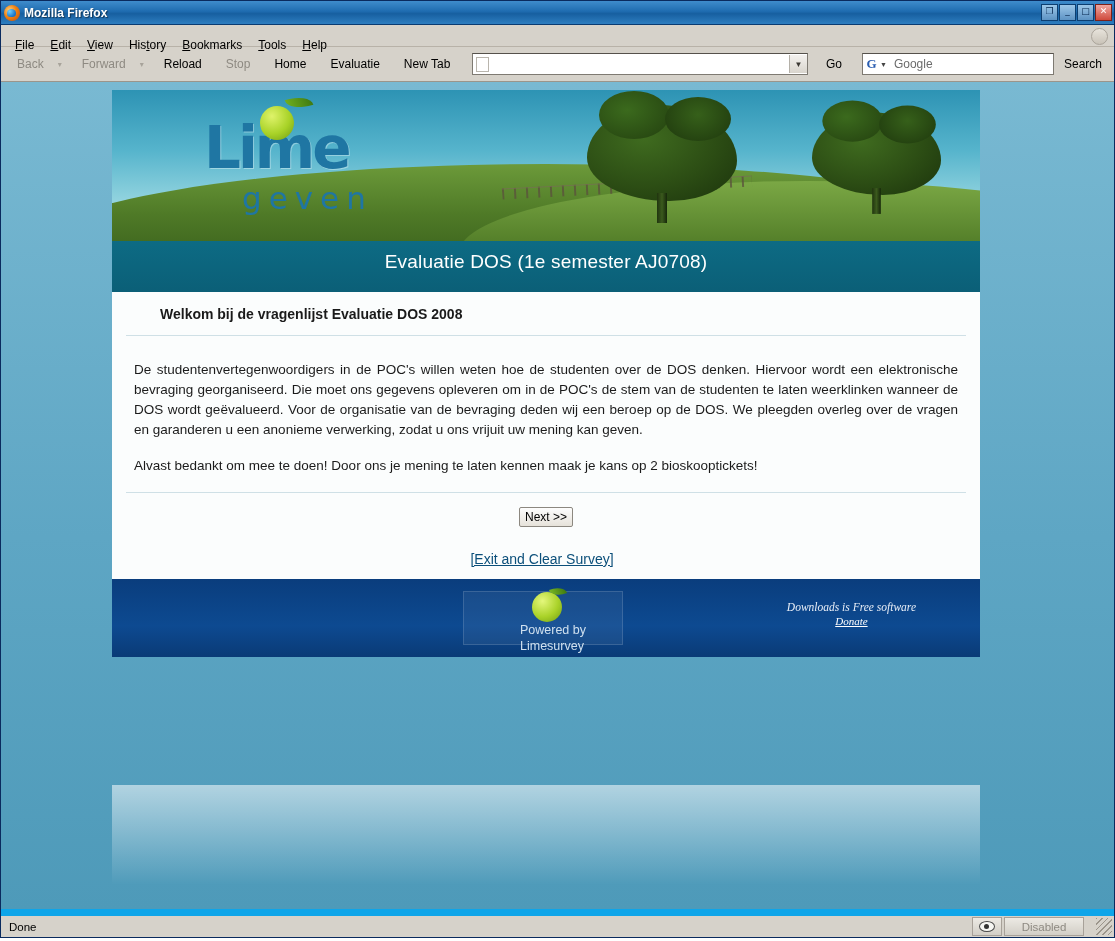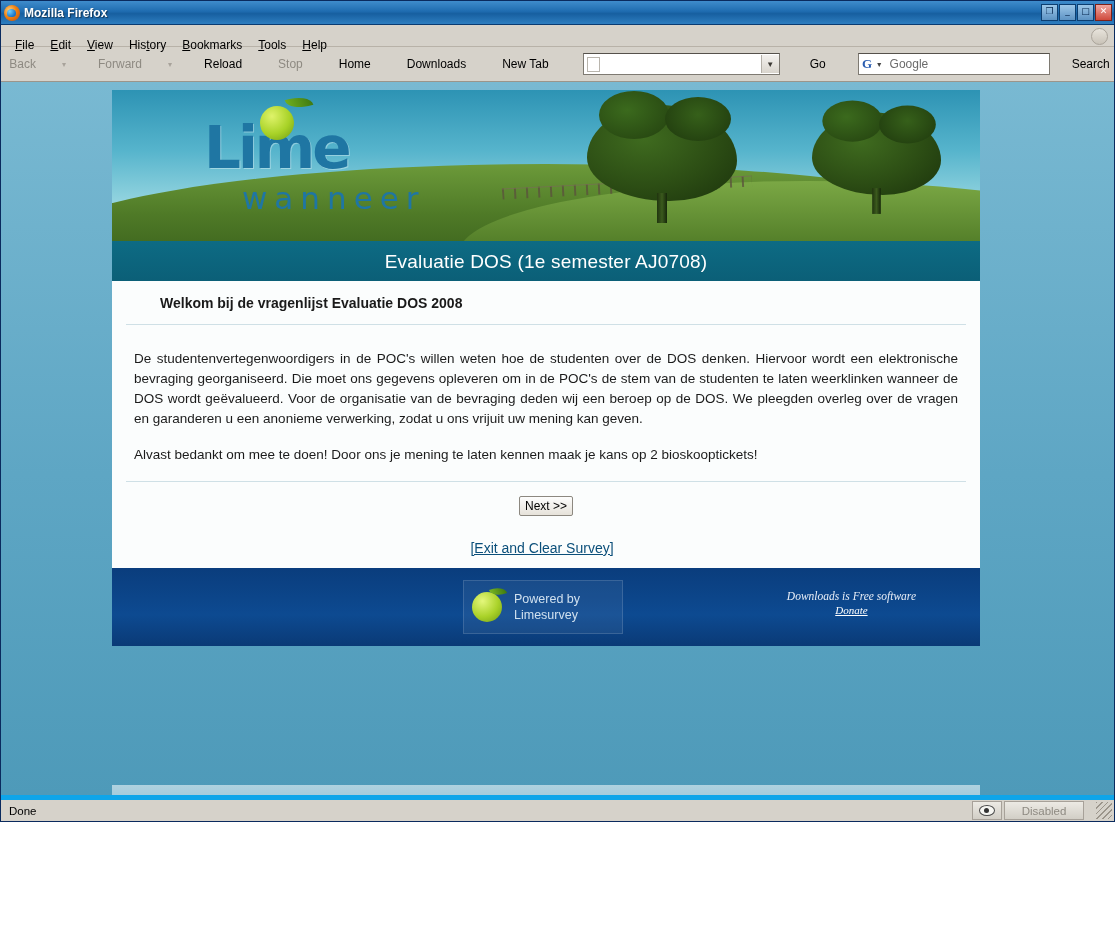--- a/index.html
+++ b/index.html
@@ -13,21 +13,21 @@
     font-family: "Liberation Sans", sans-serif;
     font-size: 12px;
     overflow: hidden;
   }
 
   
   .window {
     position: absolute;
     left: 0; top: 0;
     width: 1115px;
-    height: 822px;
+    height: 938px;
     box-sizing: border-box;
     border: 1px solid #0a2a5e;
     background: #d4d0c8;
     display: flex;
     flex-direction: column;
   }
 
   
   .titlebar {
     height: 23px;
@@ -105,22 +105,21 @@
 
   
   .navbar {
     height: 34px;
     background: #d6d2ca;
     display: flex;
     align-items: center;
     padding: 0 6px;
     border-bottom: 1px solid #9b958b;
     flex: 0 0 auto;
-    gap: 16px;
-    justify-content: center;
+    gap: 4px;
   }
   .nav-btn {
     font-size: 12px;
     color: #000;
     padding: 4px 10px;
     white-space: nowrap;
   }
   .nav-btn.disabled { color: #8e8a82; }
   .nav-caret {
     font-size: 8px;
@@ -325,21 +324,21 @@
     transform: rotate(-18deg);
   }
 
   
   .survey-title {
     background: #0f6a83;
     background: linear-gradient(to bottom, #0d6b84 0%, #0b5f77 100%);
     color: #ffffff;
     text-align: center;
     font-size: 19px;
-    padding: 10px 0 8px 0;
+    padding: 10px 0 19px 0;
     letter-spacing: .2px;
   }
 
   .survey-body {
     background: #fbfdfd;
     padding: 0 0 6px 0;
   }
   .welcome {
     font-size: 14px;
     font-weight: bold;
@@ -403,20 +402,21 @@
     position: absolute;
     left: 351px; top: 12px;
     width: 160px;
     height: 54px;
     background: rgba(255,255,255,.06);
     border: 1px solid rgba(255,255,255,.14);
     display: flex;
     align-items: center;
     padding-left: 8px;
     box-sizing: border-box;
+    flex-direction: column;
   }
   .powered .lime-ball {
     width: 30px; height: 30px;
     border-radius: 50%;
     background: radial-gradient(circle at 35% 30%, #e4f77c 0%, #aad229 55%, #6e9b12 100%);
     position: relative;
     flex: 0 0 auto;
   }
   .powered .lime-ball:after {
     content:"";
@@ -455,21 +455,21 @@
     top: 703px;
     width: 868px;
     height: 100px;
     background: linear-gradient(to bottom, rgba(255,255,255,.55), rgba(255,255,255,0));
   }
 
   
   .statusbar {
     height: 21px;
     background: #d6d2ca;
-    border-top: 5px solid #0ea5e9;
+    border-top: 7px solid #0ea5e9;
     display: flex;
     align-items: center;
     flex: 0 0 auto;
     font-size: 11.5px;
     color: #000;
     padding-left: 8px;
   }
   .statusbar .spacer { flex: 1 1 auto; }
   .status-icon {
     width: 28px; height: 17px;
@@ -536,21 +536,21 @@
   </div>
 
   <div class="navbar">
     <div class="nav-btn disabled">Back</div>
     <div class="nav-caret disabled">▾</div>
     <div class="nav-btn disabled">Forward</div>
     <div class="nav-caret disabled">▾</div>
     <div class="nav-btn">Reload</div>
     <div class="nav-btn disabled">Stop</div>
     <div class="nav-btn">Home</div>
-    <div class="nav-btn">Downloads</div>
+    <div class="nav-btn">Evaluatie</div>
     <div class="nav-btn">New Tab</div>
 
     <div class="urlbar">
       <div class="favicon"></div>
       <input type="text" value="" style="">
       <div class="drop">▼</div>
     </div>
 
     <div class="go-btn">Go</div>
 
@@ -577,21 +577,21 @@
             <div class="trunk"></div>
         </div>
         <div class="tree t2">
           <div class="crown"></div>
             <div class="trunk"></div>
         </div>
         <div class="logo">
           <div class="dot"></div>
           <div class="leaf"></div>
           <div class="lime">Lime</div>
-          <div class="survey-word">wanneer</div>
+          <div class="survey-word">geven</div>
         </div>
       </div>
 
       <div class="survey-title">Evaluatie DOS (1e semester AJ0708)</div>
 
       <div class="survey-body">
         <div class="welcome">Welkom bij de vragenlijst Evaluatie DOS 2008</div>
 
         <div class="desc">
           <p>De studentenvertegenwoordigers in de POC's willen weten hoe de studenten over de DOS denken. Hiervoor wordt een elektronische bevraging georganiseerd. Die moet ons gegevens opleveren om in de POC's de stem van de studenten te laten weerklinken wanneer de DOS wordt geëvalueerd. Voor de organisatie van de bevraging deden wij een beroep op de DOS. We pleegden overleg over de vragen en garanderen u een anonieme verwerking, zodat u ons vrijuit uw mening kan geven.</p>

